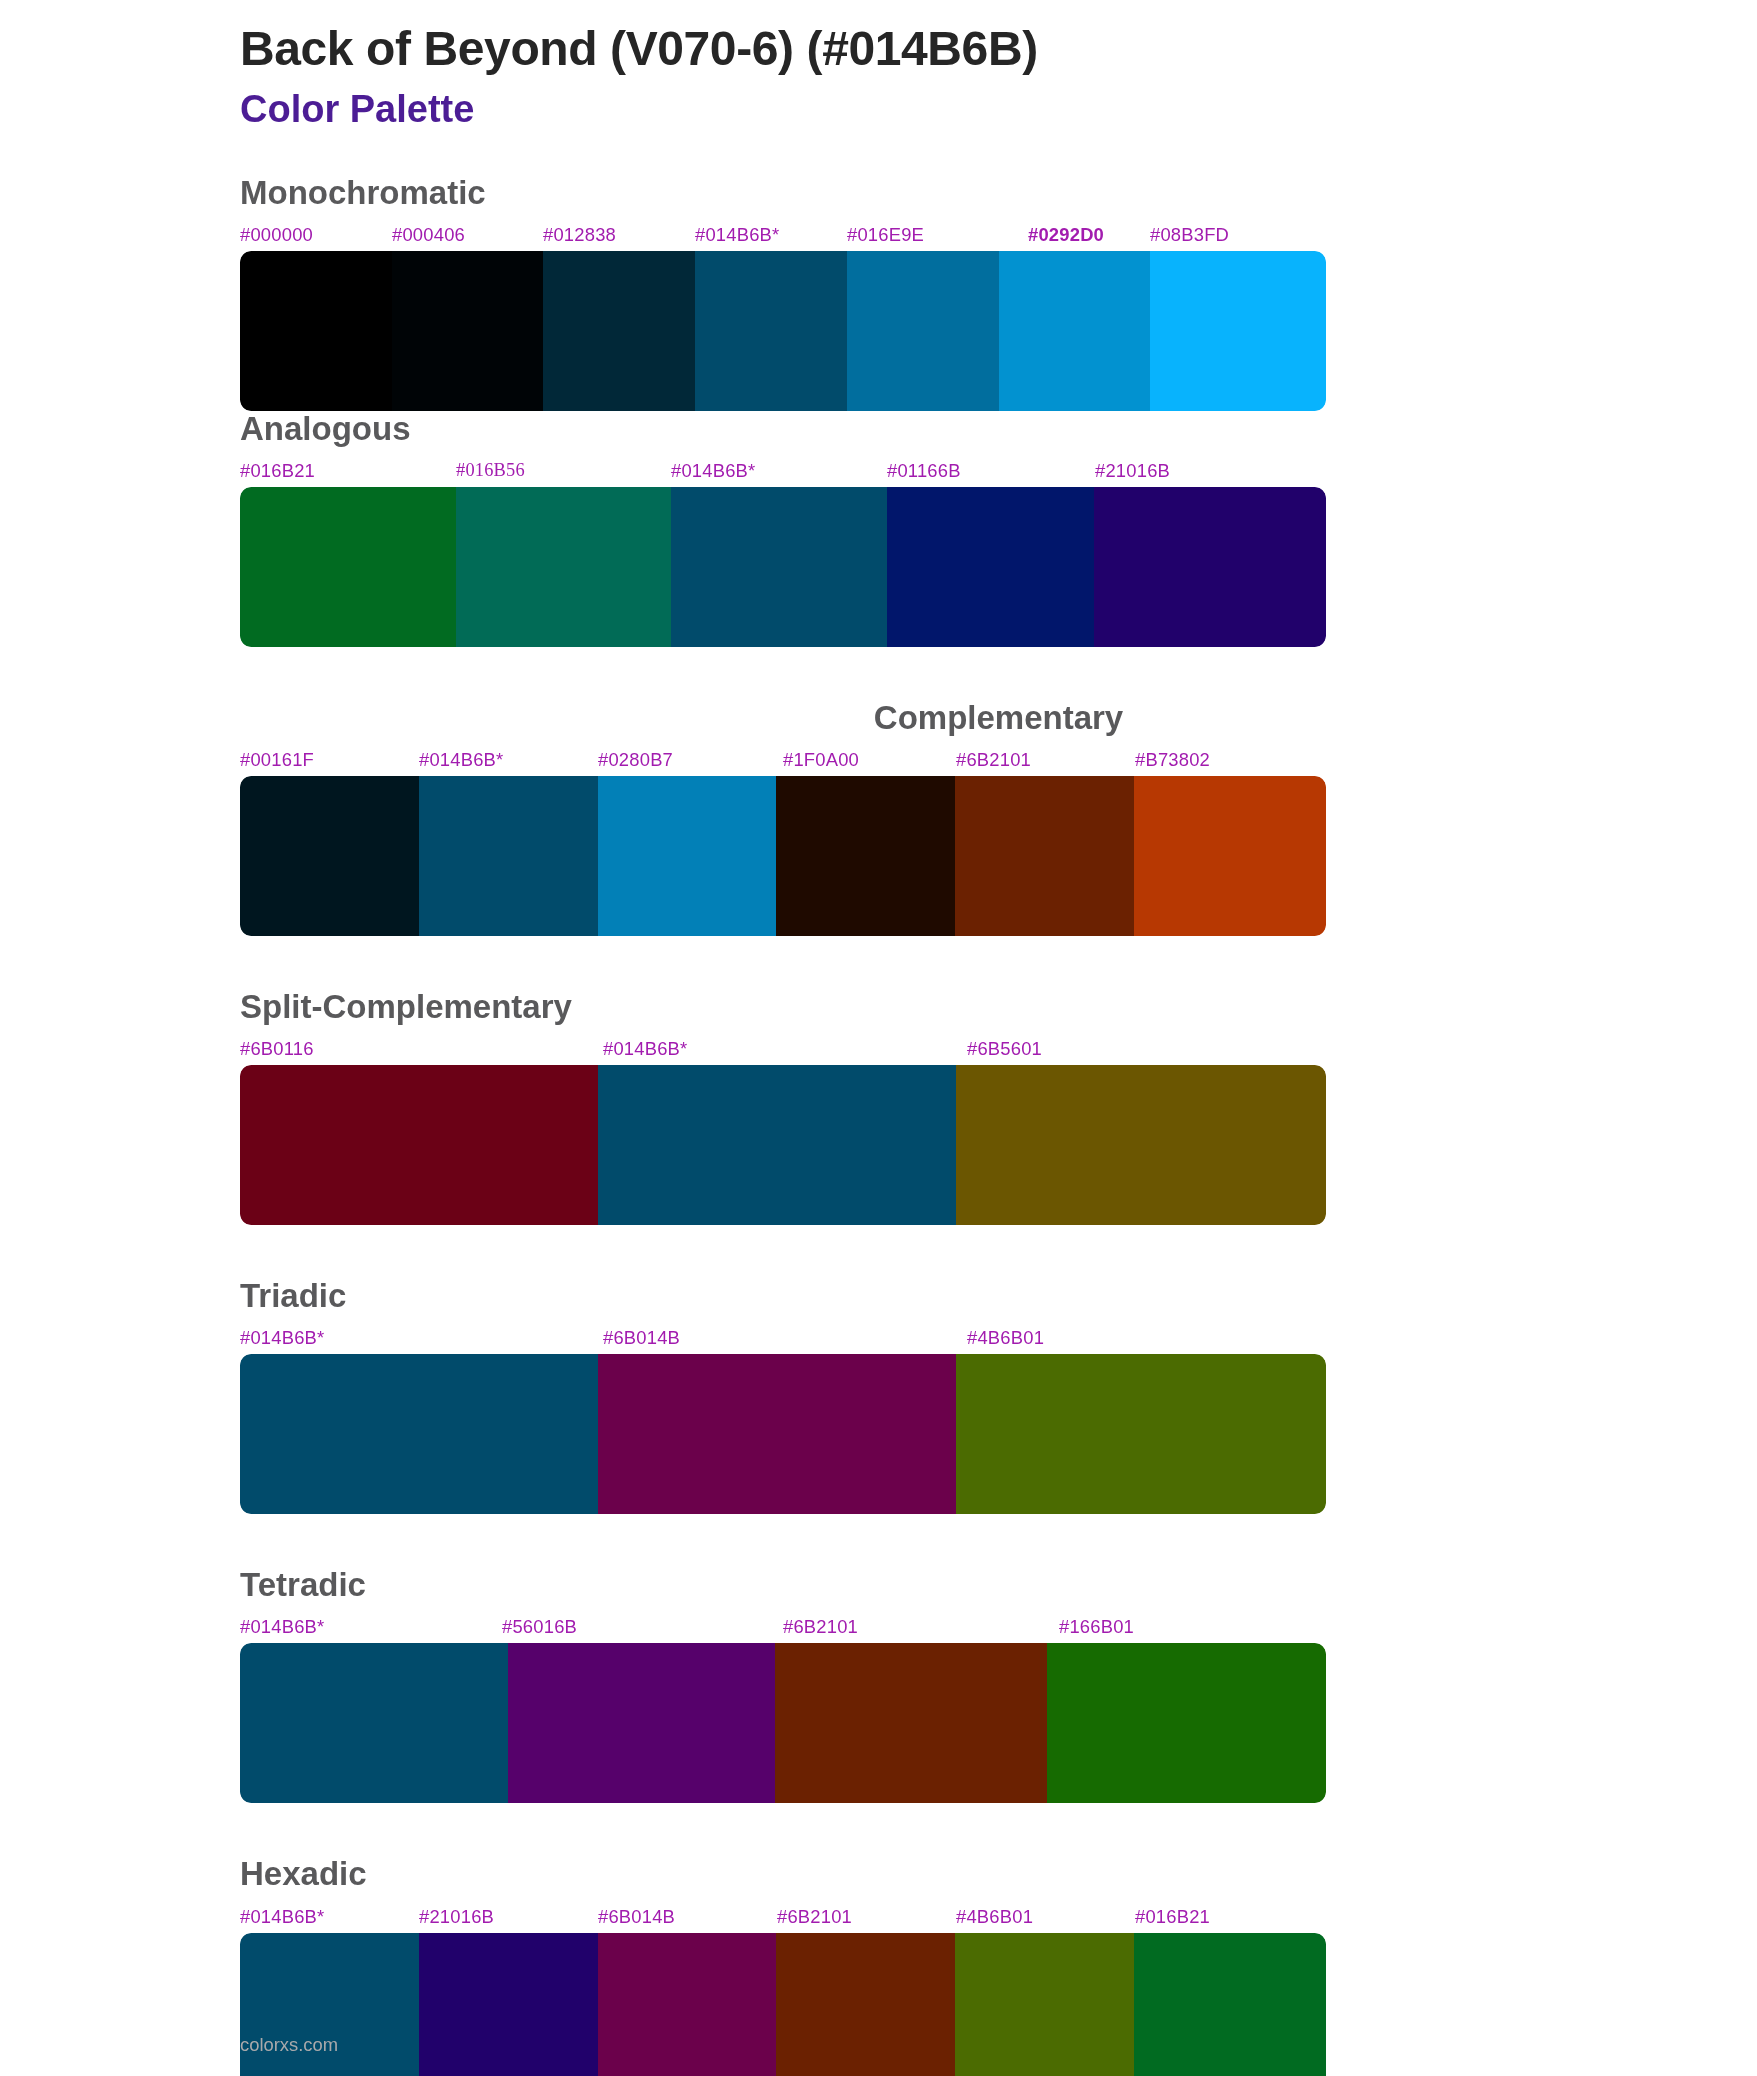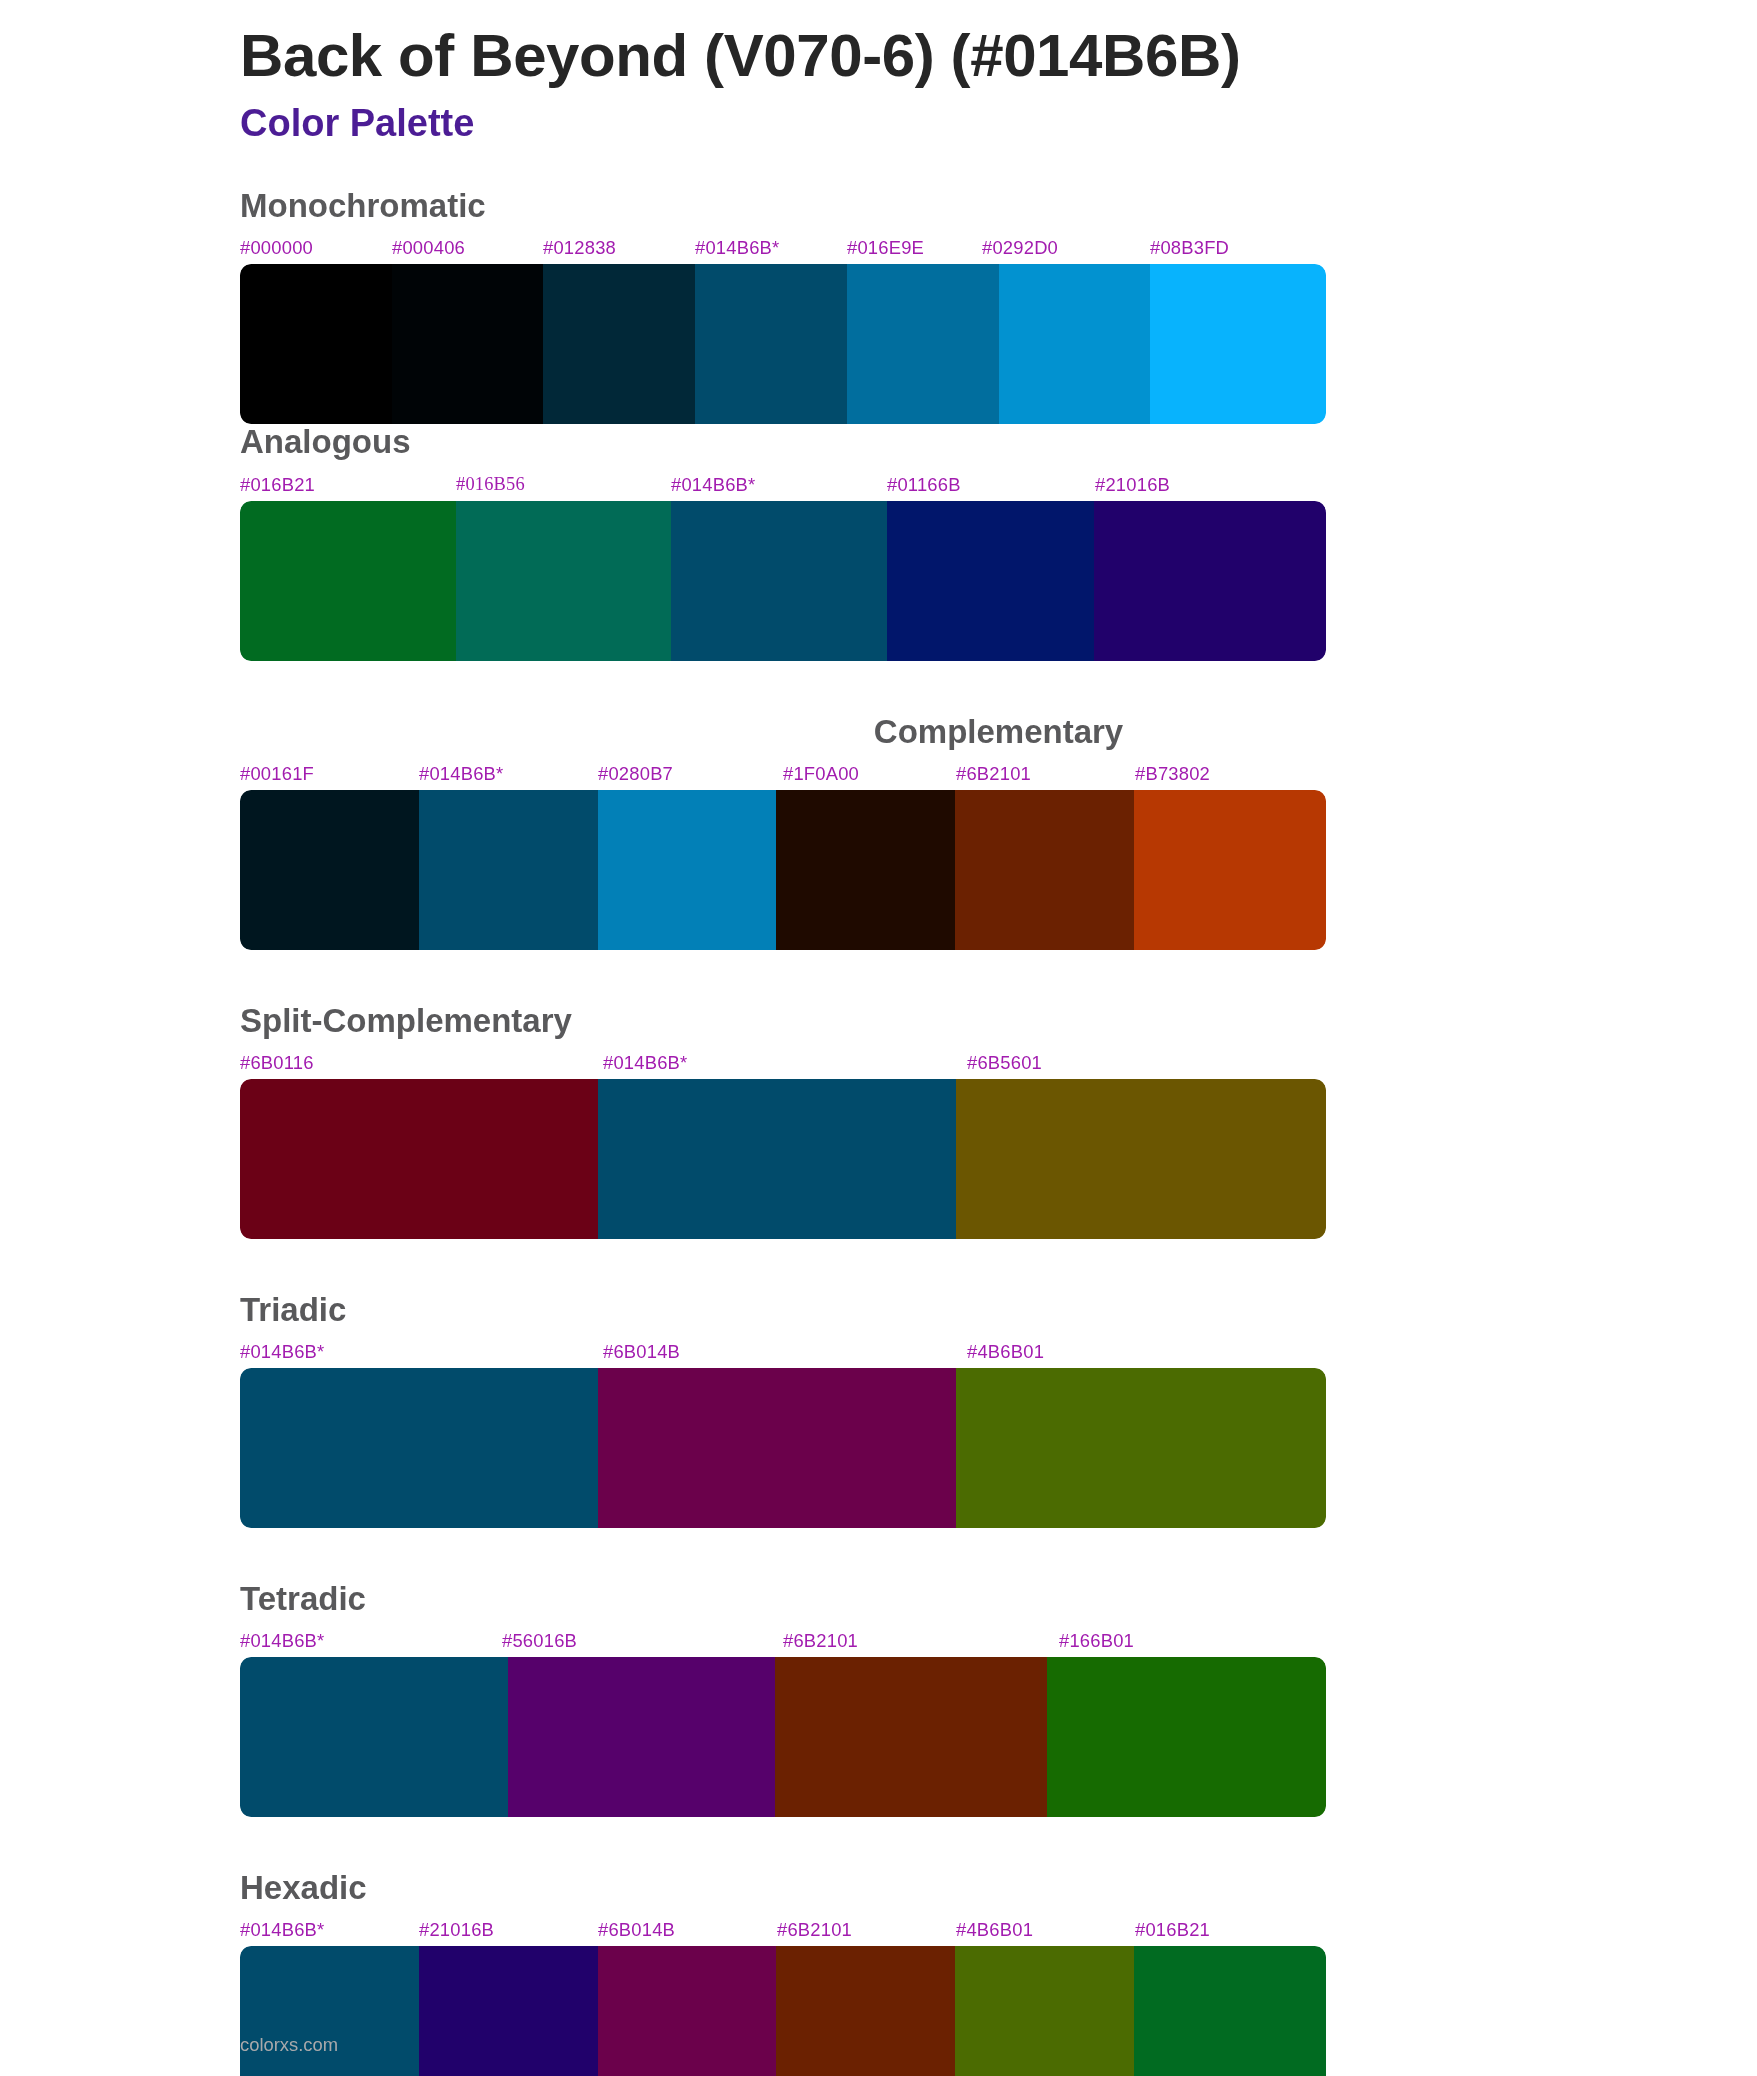--- a/index.html
+++ b/index.html
@@ -17,21 +17,21 @@
     position: relative;
     width: 1757px;
     height: 2077px;
     box-sizing: border-box;
     padding: 0;
   }
   .header {
     padding: 22.4px 0 0 240px;
   }
   .title {
-    font-size: 60px;
+    font-size: 48px;
     font-weight: bold;
     color: #262626;
     letter-spacing: -0.4px;
     line-height: 1.12;
     margin: 0;
     padding: 0;
   }
   .subtitle {
     font-size: 38px;
     font-weight: bold;
@@ -108,21 +108,21 @@
 
   <div class="sections" id="sections-root">
       <div class="section" style="">
         <div class="section-title">Monochromatic</div>
         <div class="swatch-labels">
           <span class="swatch-label" style="left: 0px;">#000000</span>
           <span class="swatch-label" style="left: 152px;">#000406</span>
           <span class="swatch-label" style="left: 303px;">#012838</span>
           <span class="swatch-label" style="left: 455px;">#014B6B*</span>
           <span class="swatch-label" style="left: 607px;">#016E9E</span>
-          <span class="swatch-label" style="left: 742px;">#0292D0</span>
+          <span class="swatch-label" style="left: 788px; font-weight: bold;">#0292D0</span>
           <span class="swatch-label" style="left: 910px;">#08B3FD</span>
         </div>
         <div class="swatch-row" style="height: 160px;">
           <div class="swatch" title="#000000" style="width: 152px; background: rgb(0, 0, 0);"></div>
           <div class="swatch" title="#000406" style="width: 152px; background: rgb(0, 4, 6);"></div>
           <div class="swatch" title="#012838" style="width: 152px; background: rgb(1, 40, 56);"></div>
           <div class="swatch" title="#014B6B*" style="width: 152px; background: rgb(1, 75, 107);"></div>
           <div class="swatch" title="#016E9E" style="width: 152px; background: rgb(1, 110, 158);"></div>
           <div class="swatch" title="#0292D0" style="width: 152px; background: rgb(2, 146, 208);"></div>
           <div class="swatch" title="#08B3FD" style="width: 176px; background: rgb(8, 179, 253);"></div>

